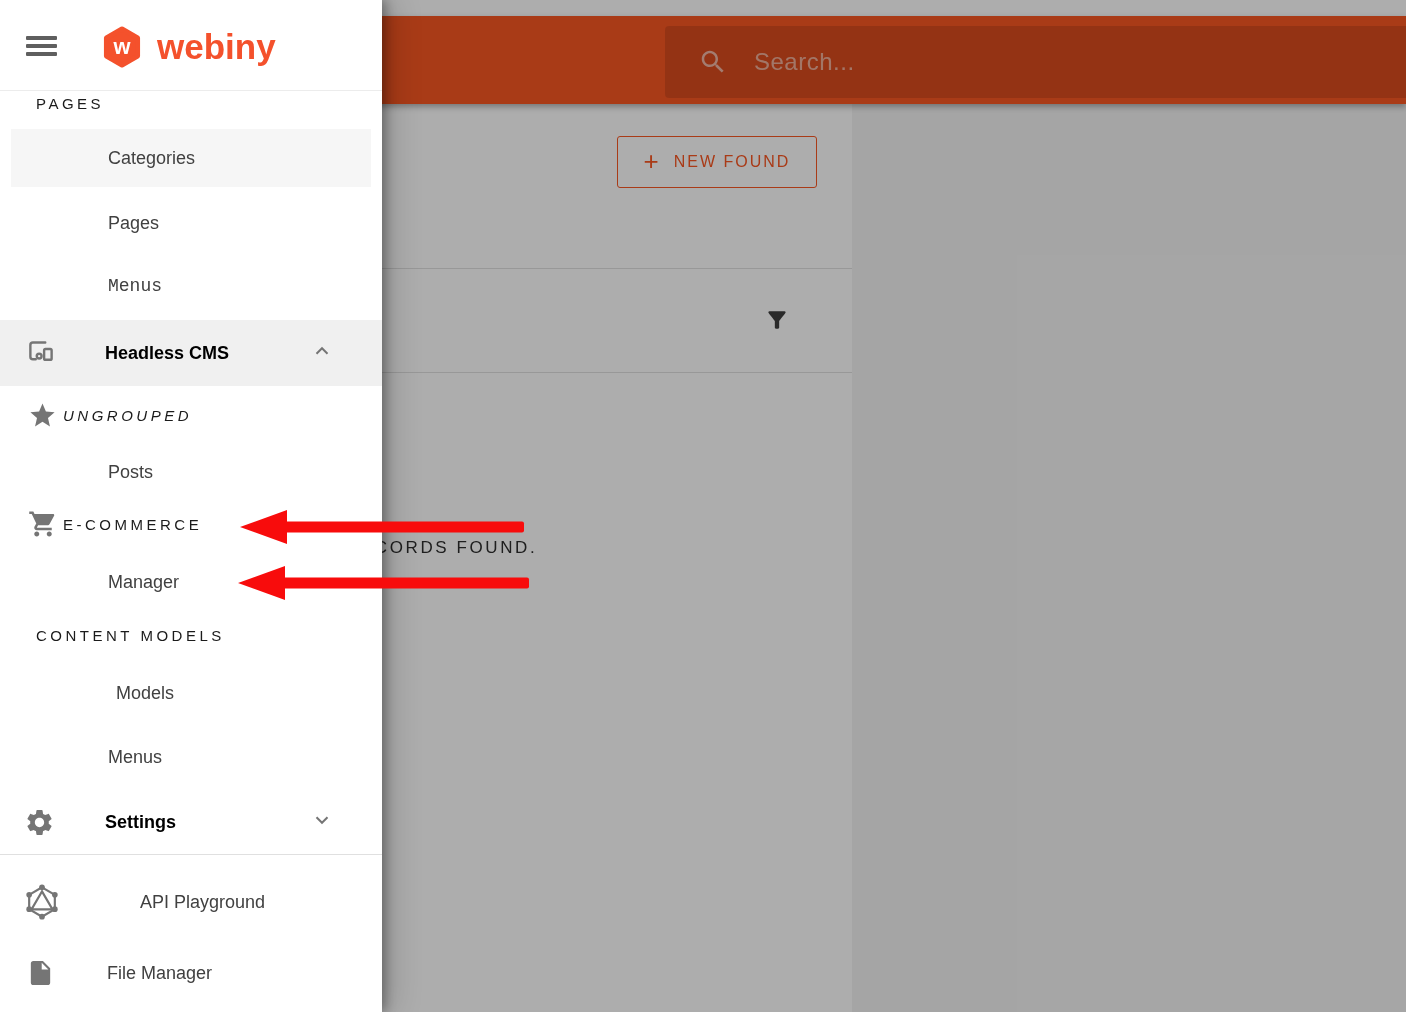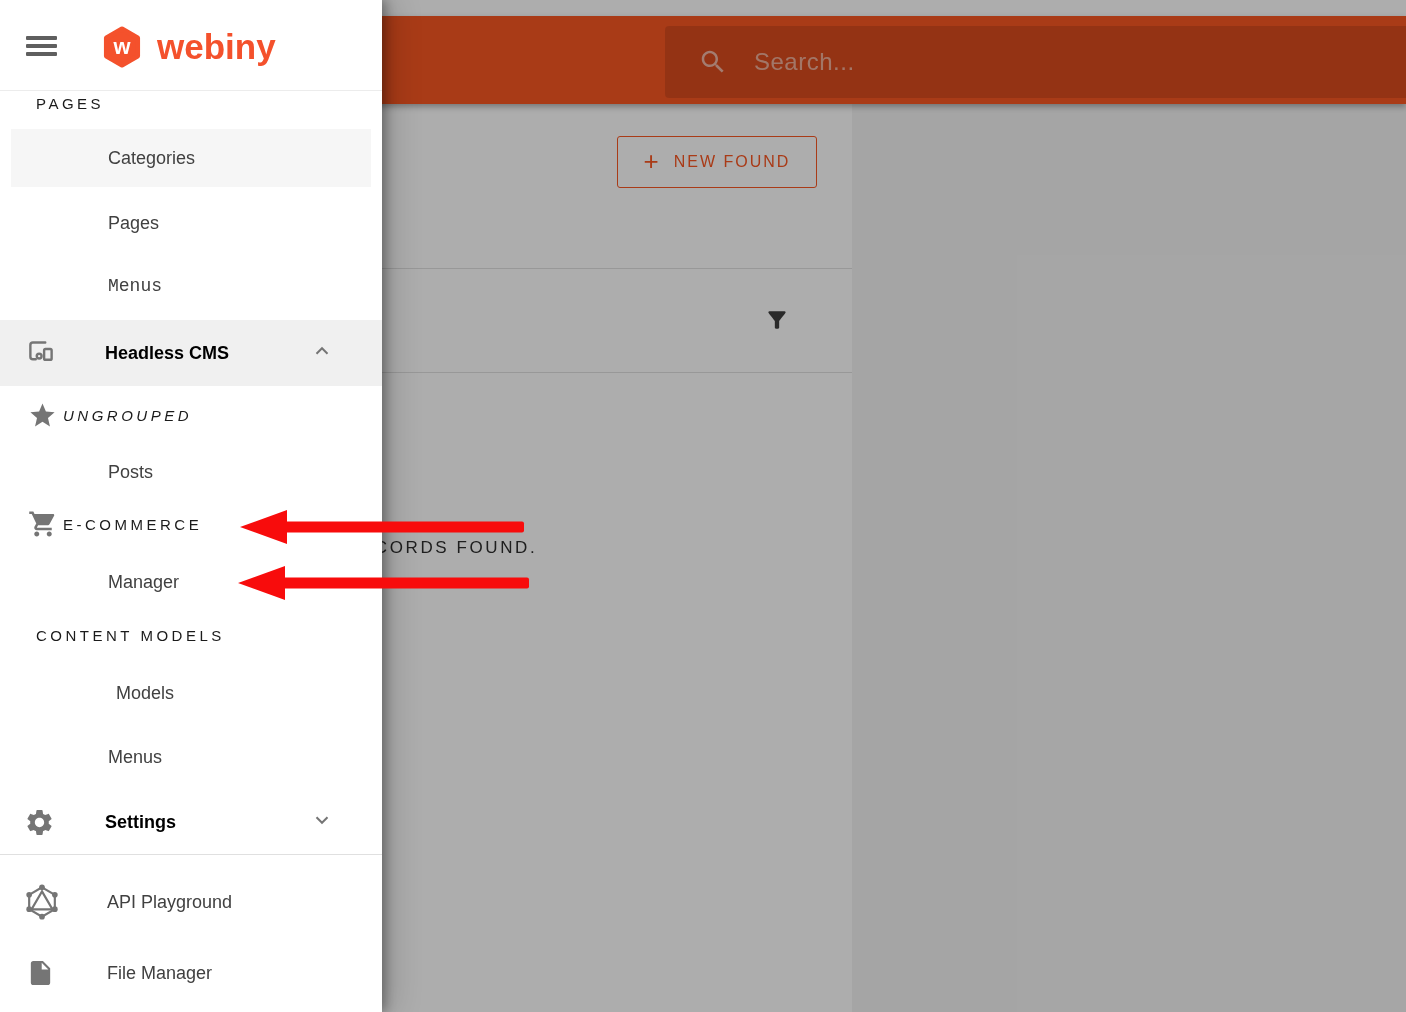--- a/index.html
+++ b/index.html
@@ -220,21 +220,21 @@
           <g fill="var(--icon-gray)">
             <circle cx="12" cy="3.2" r="1.7"></circle>
               <circle cx="19.7" cy="7.7" r="1.7"></circle>
             <circle cx="19.7" cy="16.3" r="1.7"></circle>
               <circle cx="12" cy="20.8" r="1.7"></circle>
             <circle cx="4.3" cy="16.3" r="1.7"></circle>
               <circle cx="4.3" cy="7.7" r="1.7"></circle>
           </g>
         </svg>
       </span>
-      <span class="txt" style="padding-left:107px;">API Playground</span>
+      <span class="txt" style="padding-left:107px;margin-left:33px;">API Playground</span>
     </div>
 
     <div class="row" style="top:943px;height:60px;">
       <span class="abs-icon" style="left:26px;">
         <svg width="29" height="32" viewBox="0 0 24 24">
             <path fill="var(--icon-gray)" d="M6 2c-1.1 0-2 .9-2 2v16c0 1.1.9 2 2 2h12c1.1 0 2-.9 2-2V8l-6-6H6zm7 7V3.5L18.5 9H13z"></path>
           </svg>
       </span>
       <span class="txt" style="padding-left:107px;">File Manager</span>
     </div>

